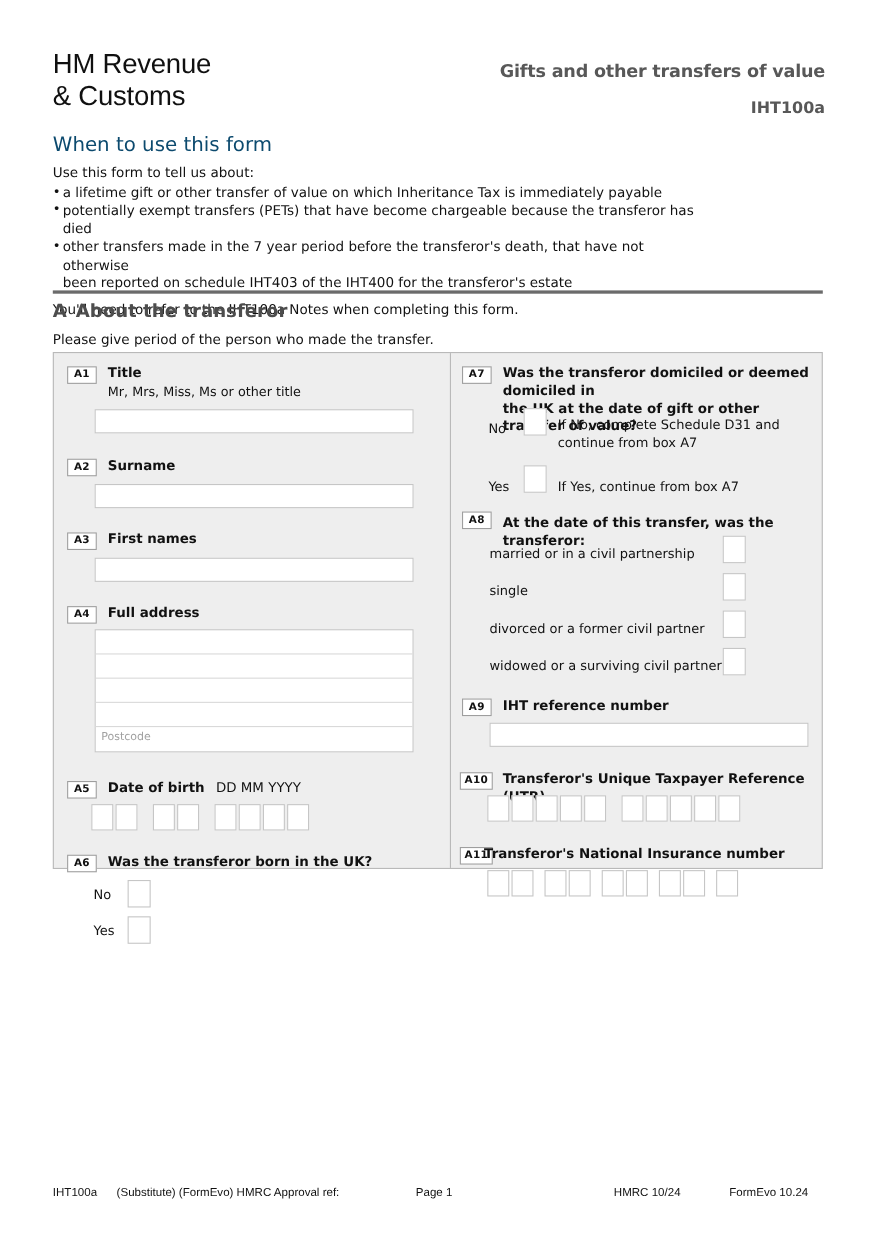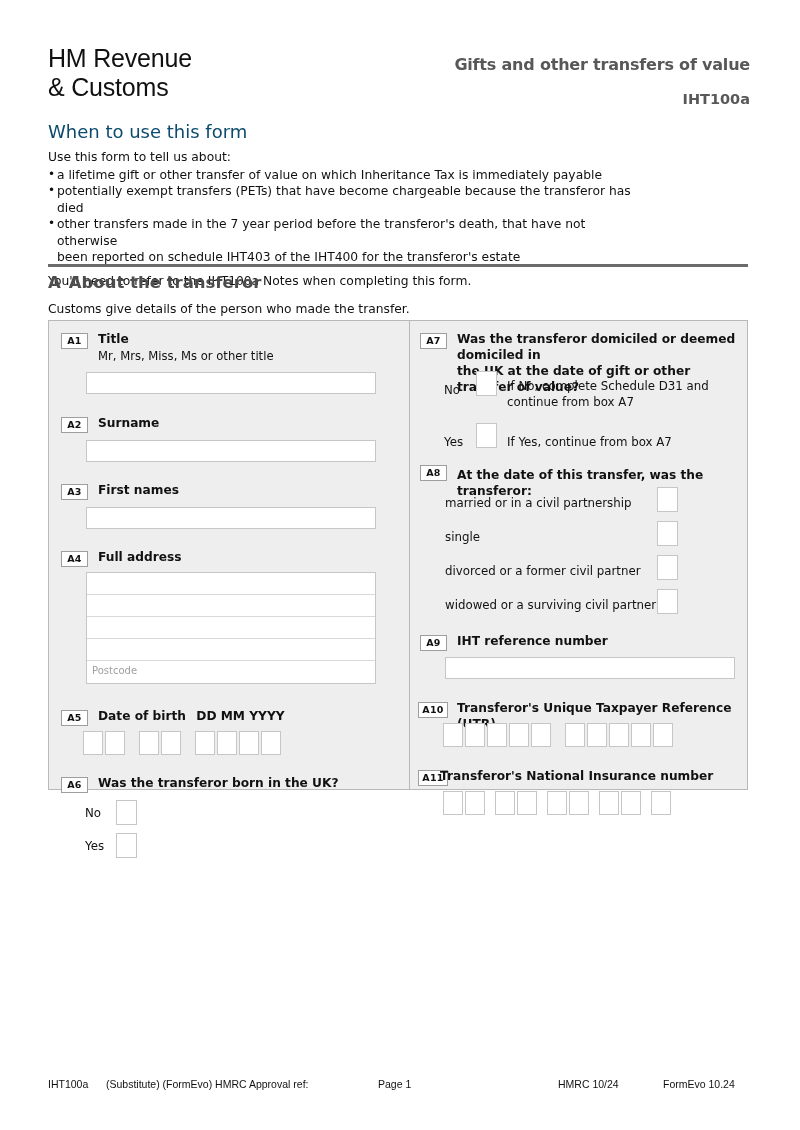--- a/index.html
+++ b/index.html
@@ -184,21 +184,21 @@
   .tag.wide {
     width: 30px;
   }
   .flabel {
     font-size: 12.2px;
     font-weight: bold;
     color: #111111;
     line-height: 16px;
   }
   .flabel .plain {
-    font-weight: bold;
+    font-weight: normal;
   }
   .fhint {
     font-size: 11.6px;
     font-weight: normal;
     color: #111111;
     line-height: 16px;
     margin-top: 1px;
   }
   .ftext {
     font-size: 11.8px;
@@ -312,21 +312,21 @@
       <li><span class="bullet">•</span><span>other transfers made in the 7 year period before the transferor's death, that have not otherwise</span></li>
       <li class="cont" style="padding-left:9px"><span>been reported on schedule IHT403 of the IHT400 for the transferor's estate</span></li>
     </ul>
     <div class="tail">You'll need to refer to the IHT100a Notes when completing this form.</div>
   </div>
 
   <div class="section-rule"></div>
   <div class="section-heading">
     <span class="letter">A</span><span>About the transferor</span>
   </div>
-  <div class="section-sub">Customs give details of the person who made the transfer.</div>
+  <div class="section-sub">Please give period of the person who made the transfer.</div>
 
   <div class="panel">
     <div class="panel-divider"></div>
 
     <div class="col-left">
 
       <div class="field" style="left:0; top:8px; width:360px;">
         <div class="tag" style="left:12px; top:4px;">A1</div>
         <div class="flabel" style="position:absolute; left:49px; top:2px;">Title</div>
         <div class="fhint" style="position:absolute; left:49px; top:18px;">Mr, Mrs, Miss, Ms or other title</div>

